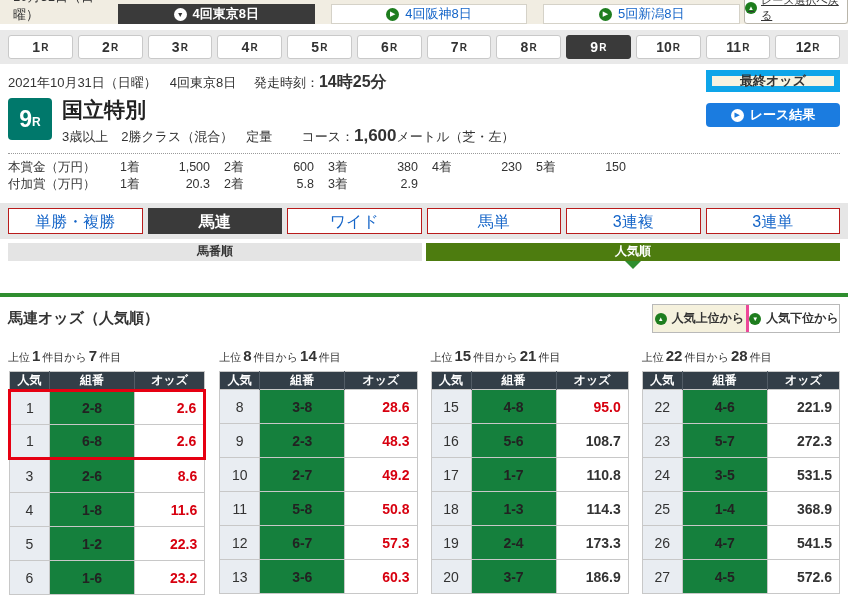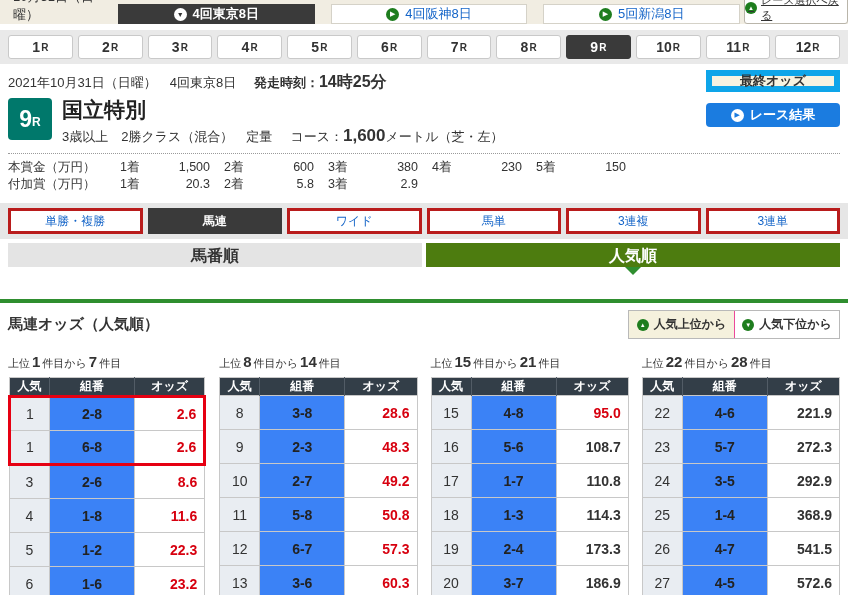--- a/index.html
+++ b/index.html
@@ -23,77 +23,77 @@
   
   .race-strip { margin-top:6px; background:#e9e9e9; padding:5px 8px; display:flex; gap:5px; }
   .race-tab { flex:1; height:24px; background:#fff; border:1px solid #c9c9c9; border-radius:3px; display:flex; align-items:center; justify-content:center; font-size:14px; font-weight:bold; color:#333; cursor:pointer; }
   .race-tab.sel { background:#3a3a3a; border-color:#3a3a3a; color:#fff; }
   .race-tab .rsuf { font-size:10px; margin-left:1px; }
 
   
   .race-head { position:relative; padding:8px 8px 4px 8px; }
   .line1 { font-size:13px; color:#333; }
   .line1 .seg { margin-right:14px; }
-  .start-label { font-weight:bold; }
+  .start-label { font-weight:normal; }
   .start-time { font-weight:bold; font-size:16px; }
   .badge-row { display:flex; margin-top:5px; }
   .rnum-badge { width:44px; height:42px; background:#00786b; border-radius:4px; color:#fff; display:flex; align-items:center; justify-content:center; font-weight:bold; flex:none; }
   .rnum-badge .n { font-size:23px; }
   .rnum-badge .s { font-size:12px; margin-top:6px; }
   .race-title-wrap { margin-left:10px; }
   .race-title { font-size:21px; font-weight:bold; color:#222; line-height:1.1; }
   .cond-line { margin-top:5px; font-size:13px; color:#333; }
-  .cond-line .course-label { margin-left:18px; }
+  .cond-line .course-label { margin-left:29px; }
   .course-val { font-weight:bold; font-size:17px; }
   .dotted-hr { border:none; border-top:1px dotted #9a9a9a; margin:7px 0 5px 0; }
   .prize-row { display:flex; font-size:12.5px; line-height:17px; color:#333; }
   .prize-label { width:112px; flex:none; }
   .prize-pair { display:flex; }
   .prize-place { width:38px; text-align:left; }
   .prize-amt { width:52px; text-align:right; margin-right:14px; }
   .head-right { position:absolute; top:6px; right:8px; width:134px; display:flex; flex-direction:column; align-items:stretch; }
   .final-odds { height:22px; background:#f7f3e1; border:6px solid #0ea5e9; font-size:13px; font-weight:bold; color:#333; display:flex; align-items:center; justify-content:center; }
   .result-btn { margin-top:11px; height:24px; background:#1b7ce0; border:none; border-radius:4px; color:#fff; font-size:13px; font-weight:bold; display:flex; align-items:center; justify-content:center; cursor:pointer; }
   .result-btn .mi { background:#fff; color:#1b7ce0; width:13px; height:13px; font-size:7px; margin-right:6px; }
 
   
   .bet-strip { margin-top:6px; background:#e6e6e6; padding:5px 8px; display:flex; gap:5px; }
-  .bet-tab { flex:1; height:26px; background:#fff; border:3px solid #b91c1c; display:flex; align-items:center; justify-content:center; font-size:12px; color:#1565c8; cursor:pointer; }
+  .bet-tab { flex:1; height:26px; background:#fff; border:1px solid #b91c1c; display:flex; align-items:flex-end; justify-content:center; font-size:16px; color:#1565c8; cursor:pointer; }
   .bet-tab.sel { background:#3a3a3a; border-color:#3a3a3a; color:#fff; font-weight:bold; }
 
   
   .order-strip { margin-top:4px; padding:0 8px; display:flex; gap:4px; }
-  .order-tab { flex:1; height:24px; display:flex; align-items:flex-end; justify-content:center; font-size:16px; font-weight:bold; cursor:pointer; position:relative; }
+  .order-tab { flex:1; height:18px; display:flex; align-items:flex-start; justify-content:center; font-size:12px; font-weight:bold; cursor:pointer; position:relative; }
   .order-tab.plain { background:#e4e4e4; color:#333; }
   .order-tab.green { background:#4d7c0f; color:#fff; }
   .order-tab.green::after { content:""; position:absolute; top:100%; left:50%; margin-left:-8px; border:8px solid transparent; border-top-color:#2f8e2f; border-bottom:none; }
 
   .green-hr { margin-top:32px; height:4px; background:#2f8e2f; }
 
   
   .section-head { display:flex; align-items:center; justify-content:space-between; padding:7px 8px 6px 8px; }
   .section-title { font-size:15px; font-weight:bold; color:#333; }
   .sort-group { display:flex; border:1px solid #b9b9b9; }
-  .sort-btn { width:105px; height:27px; display:flex; align-items:center; justify-content:center; font-size:12px; font-weight:bold; color:#333; background:#fff; border:none; cursor:pointer; }
-  .sort-btn + .sort-btn { border-left:1px solid #ec4899; }
+  .sort-btn { width:93px; height:27px; display:flex; align-items:center; justify-content:center; font-size:12px; font-weight:bold; color:#333; background:#fff; border:none; cursor:pointer; }
+  .sort-btn + .sort-btn { border-left:3px solid #ec4899; }
   .sort-btn.sel { background:#f5f1dd; }
   .sort-btn .mi { background:#1e7d1e; color:#fff; width:12px; height:12px; font-size:6px; margin-right:5px; }
 
   
   .tables-wrap { display:flex; gap:13px; padding:0 8px; }
   .odds-col { flex:1; min-width:0; }
   .tbl-caption { margin:8px 0 6px 0; font-size:11px; color:#333; }
   .cap-lg { font-size:15px; font-weight:bold; margin:0 2px; }
   table.odds { width:100%; border-collapse:collapse; border:1px solid #c8c8c8; table-layout:fixed; }
   table.odds th { background:#333e48; color:#fff; font-size:12px; font-weight:bold; height:18px; border-left:1px solid #525c66; }
   table.odds th:first-child { border-left:none; }
   table.odds td { height:34px; border:1px solid #c8c8c8; font-size:14px; }
   col.w-rank { width:40px; } col.w-pair { width:85px; } col.w-odds { width:auto; }
   .c-rank { background:#e9edf2; text-align:center; font-size:12px; color:#333; }
-  .c-pair { background:#3b82f6; text-align:center; font-weight:bold; color:#222; }
+  .c-pair { background:#15803d; text-align:center; font-weight:bold; color:#222; }
   .c-odds { background:#fff; text-align:right; padding-right:7px; font-weight:bold; color:#333; }
   .c-odds.red { color:#d7000f; }
   tr.hl td:first-child { border-left:3px solid #e60012; }
   tr.hl td:last-child { border-right:3px solid #e60012; }
   tr.hl-top td { border-top:3px solid #e60012; }
   tr.hl-bottom td { border-bottom:3px solid #e60012; }
 </style>
 </head>
 <body>
 
@@ -515,21 +515,21 @@
 
   <tr>
     <td class="c-rank">23</td>
     <td class="c-pair">5-7</td>
     <td class="c-odds">272.3</td>
   </tr>
 
   <tr>
     <td class="c-rank">24</td>
     <td class="c-pair">3-5</td>
-    <td class="c-odds">292.9</td>
+    <td class="c-odds">531.5</td>
   </tr>
 
   <tr>
     <td class="c-rank">25</td>
     <td class="c-pair">1-4</td>
     <td class="c-odds">368.9</td>
   </tr>
 
   <tr>
     <td class="c-rank">26</td>

